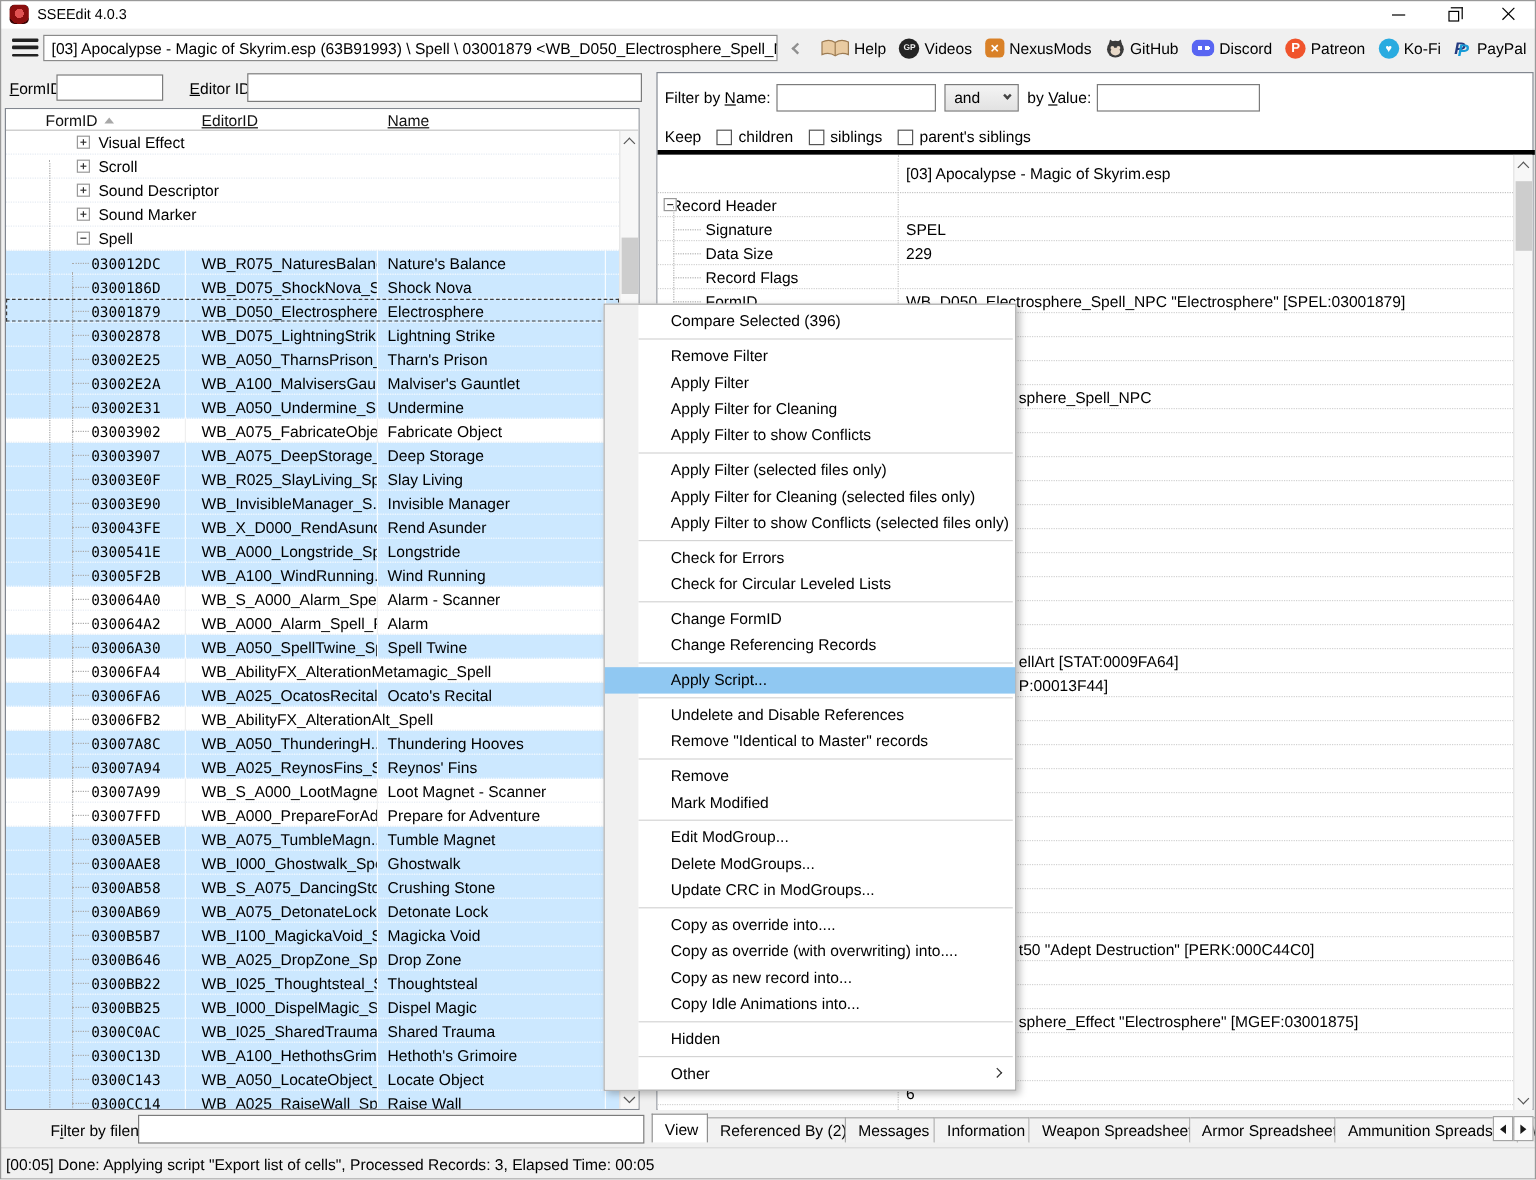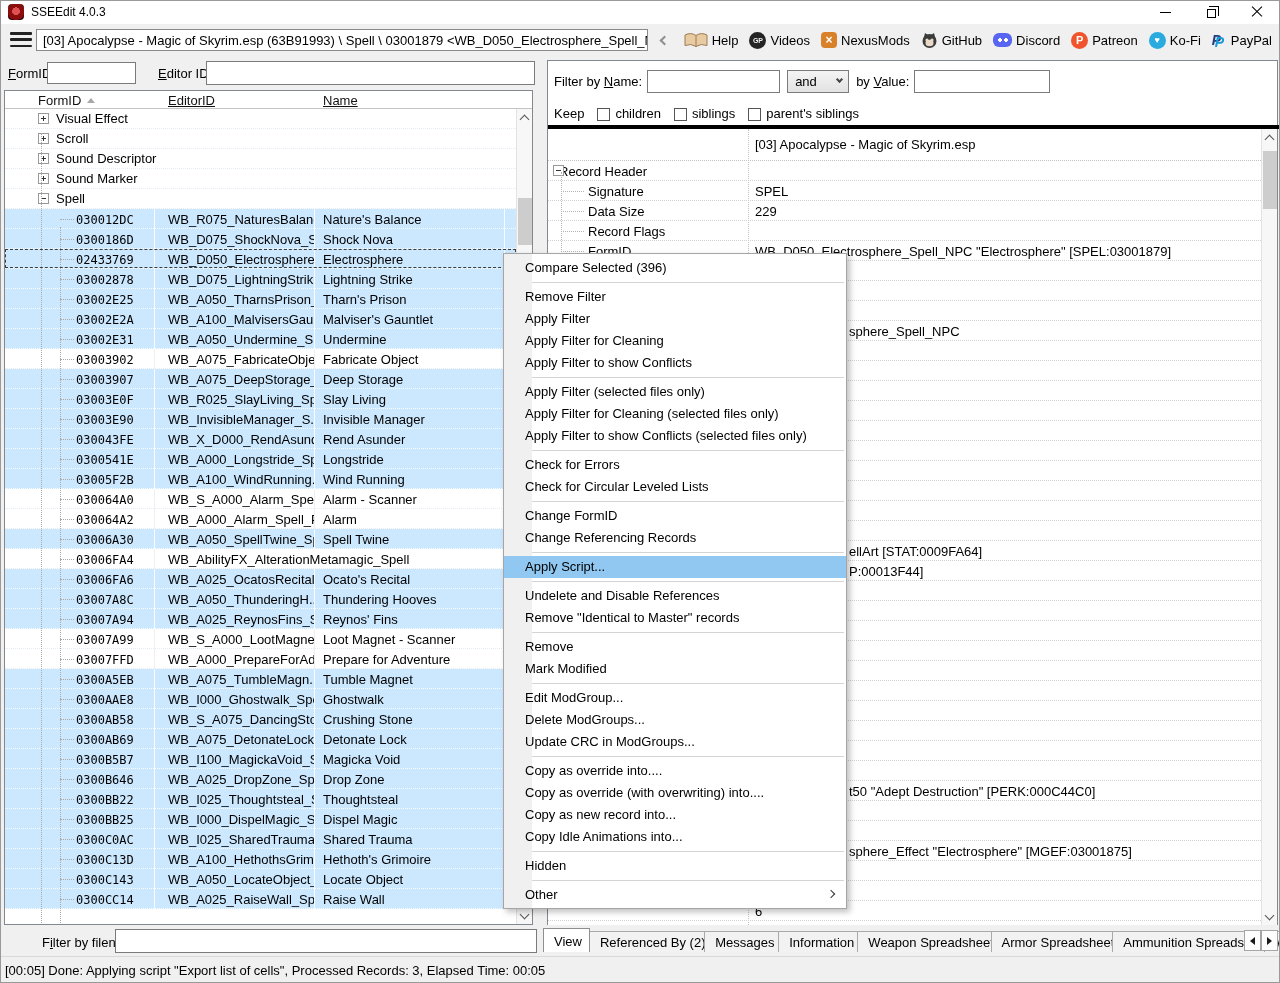--- a/index.html
+++ b/index.html
@@ -59,21 +59,21 @@
   
   .ltable { position:absolute; left:4px; top:90px; width:529px; height:835px; background:#fff; border:1px solid #828790; }
   .lhead { position:absolute; left:0; top:0; width:527px; height:18px; border-bottom:1px solid #c4c4c4; background:#fff; }
   .hc { position:absolute; top:0; height:18px; padding:2px 0 0 0; color:#111; }
   .hc1 { left:33px; } .hc2 { left:163px;text-decoration:underline; } .hc3 { left:318px;text-decoration:underline; }
   .sortarrow { display:inline-block; margin-left:6px; width:0; height:0; border-left:4px solid transparent; border-right:4px solid transparent; border-bottom:5px solid #a8a8a8; vertical-align:2px; }
   .lbody { position:absolute; left:0; top:18px; width:511px; height:815px; overflow:hidden; }
   .trow { position:relative; height:20px; border-bottom:1px dotted rgba(140,170,200,.22); }
   .trow.sel { background:#cce8ff; border-bottom:1px dotted rgba(255,255,255,.9); }
   .trow.focus::after { content:""; position:absolute; inset:0; border:1px dashed #3c3c3c; pointer-events:none; }
-  .grp { display:flex; align-items:center; }
+  .grp { display:flex; align-items:center;padding-left:26px; }
   .grp .ebox { margin-left:33px; }
   .glabel { margin-left:7px; }
   .ebox { display:inline-block; position:relative; width:11px; height:11px; border:1px solid #999; background:#fff; flex:none; }
   .ebox::before { content:""; position:absolute; left:2px; right:2px; top:4px; height:1px; background:#333; }
   .ebox.plus::after { content:""; position:absolute; top:2px; bottom:2px; left:4px; width:1px; background:#333; }
   .cell { position:absolute; top:0; height:20px; padding-top:3px; overflow:hidden; white-space:nowrap; }
   .c-formid { left:0; width:150px; padding-left:71px; font-family:"DejaVu Sans Mono",monospace; font-size:12px; padding-top:4px; }
   .c-editor { left:150px; width:160px; padding-left:13px; }
   .c-name  { left:310px; width:190px; padding-left:8px; }
   .c-extra { left:500px; width:11px; }
@@ -116,21 +116,21 @@
   .rlabel.child::before { content:""; position:absolute; left:13px; top:10px; width:23px; border-top:1px dotted #b3b3b3; }
   .rv-trunk { position:absolute; left:13px; top:43px; height:80px; width:1px; border-left:1px dotted #b3b3b3; }
   .frag { position:absolute; white-space:nowrap; }
   .rscroll { position:absolute; right:0; top:0; width:16px; height:796px; background:#f7f7f7; border-left:1px solid #e3e3e3; }
   .rscroll .sthumb { top:22px; height:58px; }
 
   
   .cmenu { position:absolute; left:503px; top:253px; width:344px; background:#fff; border:1px solid #a5a5a5;
            box-shadow:3px 3px 6px rgba(0,0,0,.25); z-index:100; padding:3px 0 2px 0; }
   .cmenu::before { content:""; position:absolute; left:0; top:0; bottom:0; width:28px; background:#f0f0f0; }
-  .menu-item { position:relative; height:22px; padding:3px 8px 0 21px; white-space:nowrap; }
+  .menu-item { position:relative; height:22px; padding:3px 8px 0 55px; white-space:nowrap; }
   .menu-item.hl { background:#90c8f2; }
   .menu-sep { height:1px; background:#d4d4d4; margin:3px 2px 3px 28px; }
   .submenu-arrow { position:absolute; right:12px; top:7px; width:6px; height:6px; border-right:1.5px solid #333; border-bottom:1.5px solid #333; transform:rotate(-45deg); }
 
   
   .bfilter { position:absolute; left:0; top:928px; width:543px; height:28px; }
   .bfl { position:absolute; left:42px; top:7px; }
   #bfile-input { position:absolute; left:115px; top:1px; width:422px; height:24px; }
   .tabbar { position:absolute; left:543px; top:928px; width:737px; height:24px; display:flex; align-items:flex-end; }
   .tab { height:21px; padding:3px 10px 0 10px; background:#f2f2f2; border:1px solid #a9a9a9; border-bottom:none; border-left:none; white-space:nowrap; overflow:hidden; }
@@ -300,21 +300,21 @@
   <div class="trow sel">
     <span class="stubline"></span>
     <div class="cell c-formid">0300186D</div>
     <div class="cell c-editor">WB_D075_ShockNova_S...</div>
     <div class="cell c-name">Shock Nova</div>
     <div class="cell c-extra"></div>
   </div>
 
   <div class="trow sel focus">
     <span class="stubline"></span>
-    <div class="cell c-formid">02433769</div>
+    <div class="cell c-formid">03001879</div>
     <div class="cell c-editor">WB_D050_Electrosphere_...</div>
     <div class="cell c-name">Electrosphere</div>
     <div class="cell c-extra"></div>
   </div>
 
   <div class="trow sel">
     <span class="stubline"></span>
     <div class="cell c-formid">03002878</div>
     <div class="cell c-editor">WB_D075_LightningStrik...</div>
     <div class="cell c-name">Lightning Strike</div>
@@ -434,20 +434,27 @@
   </div>
 
   <div class="trow sel">
     <span class="stubline"></span>
     <div class="cell c-formid">03006FA6</div>
     <div class="cell c-editor">WB_A025_OcatosRecital...</div>
     <div class="cell c-name">Ocato's Recital</div>
     <div class="cell c-extra"></div>
   </div>
 
+  <div class="trow wide">
+    <span class="stubline"></span>
+    <div class="cell c-formid">03006FB2</div>
+    <div class="cell c-editor">WB_AbilityFX_AlterationAlt_Spell</div>
+    <div class="cell c-name"></div>
+    <div class="cell c-extra"></div>
+  </div>
 
   <div class="trow sel">
     <span class="stubline"></span>
     <div class="cell c-formid">03007A8C</div>
     <div class="cell c-editor">WB_A050_ThunderingH...</div>
     <div class="cell c-name">Thundering Hooves</div>
     <div class="cell c-extra"></div>
   </div>
 
   <div class="trow sel">

